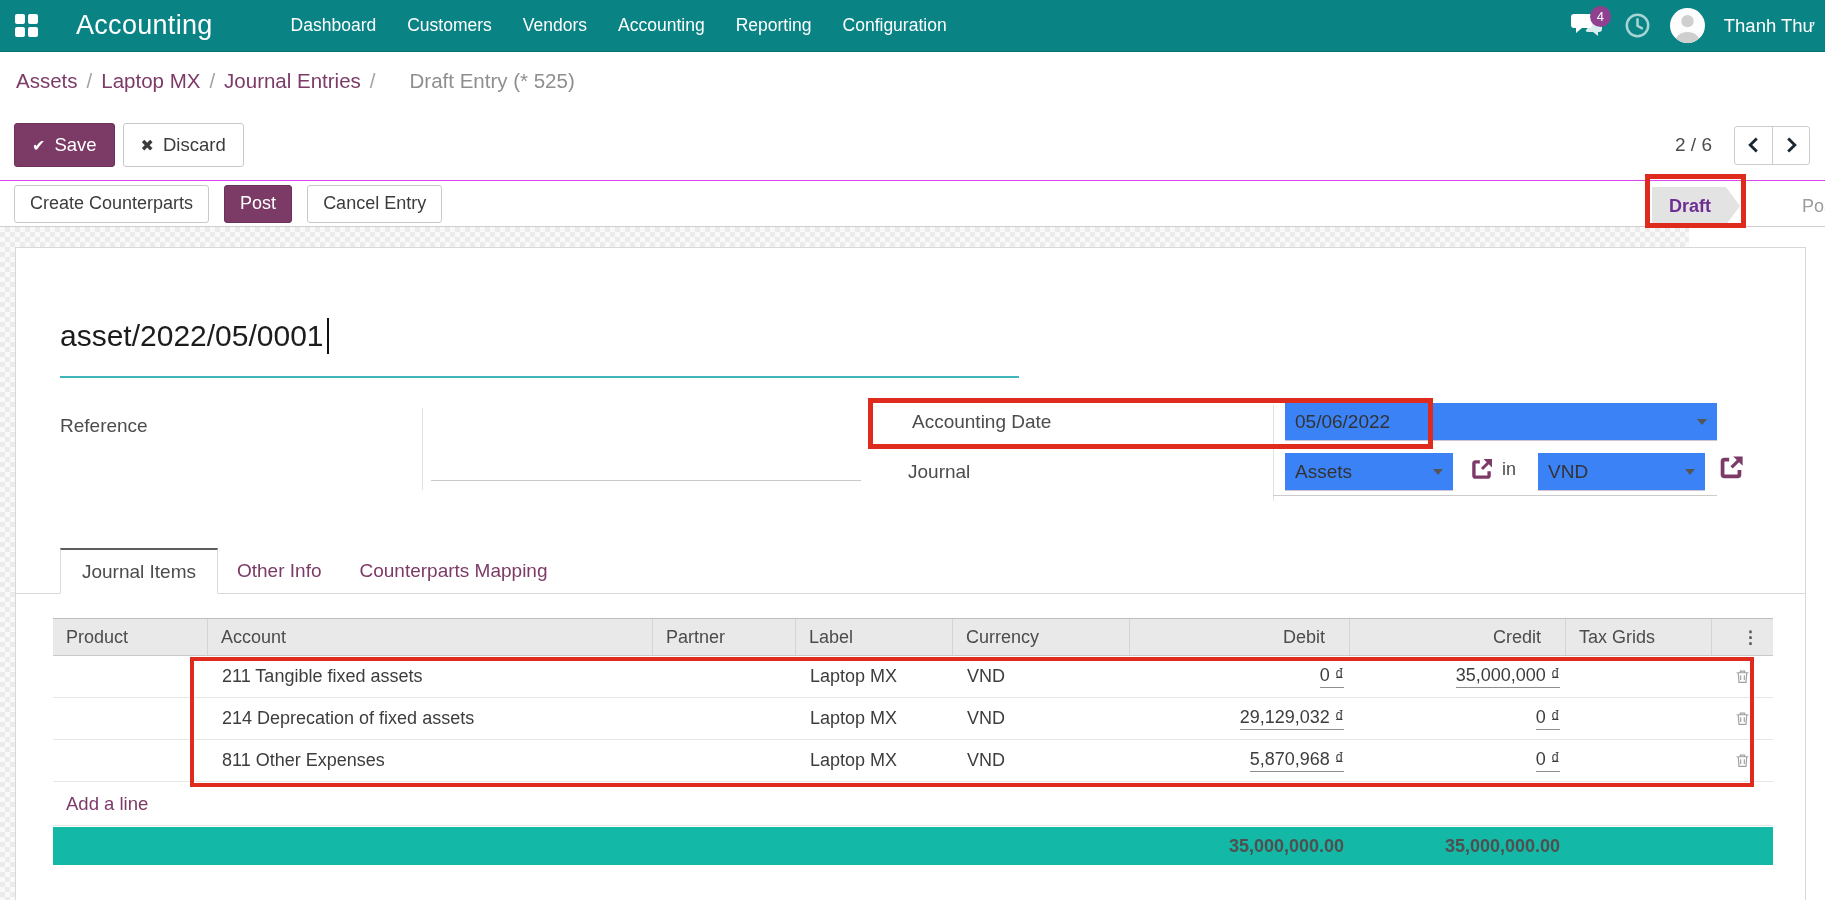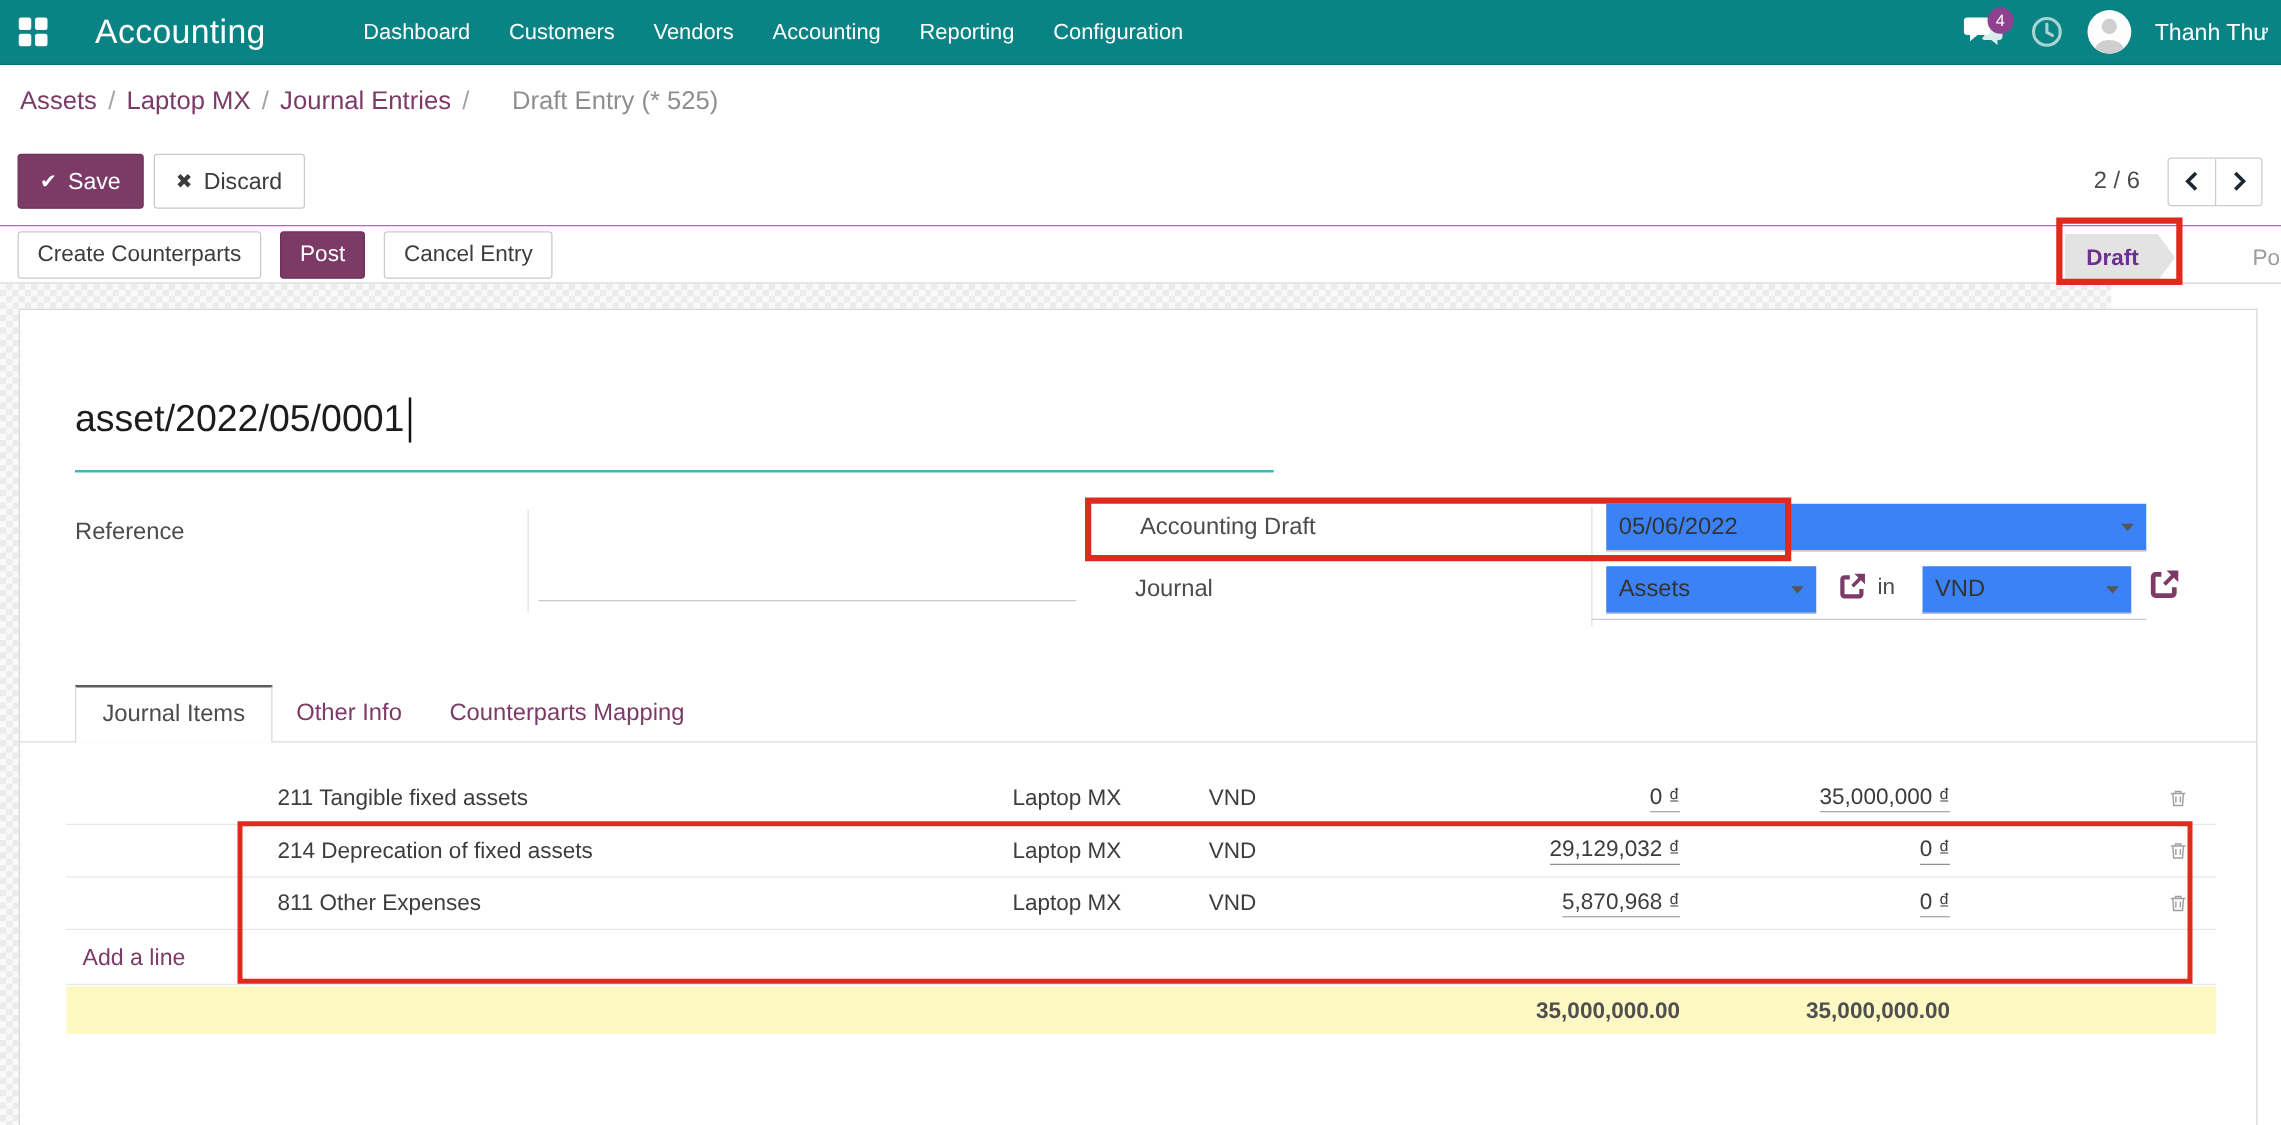--- a/index.html
+++ b/index.html
@@ -96,21 +96,21 @@
   .trow > div { padding-left:14px; overflow:hidden; white-space:nowrap; }
   .c-product{ width:155px; } .c-account{ width:445px; } .c-partner{ width:143px; } .c-label{ width:157px; }
   .c-currency{ width:177px; } .c-debit{ width:220px; } .c-credit{ width:216px; } .c-tax{ width:146px; }
   .c-trash{ width:61px; display:flex; align-items:center; justify-content:center; padding-left:0 !important; }
   .num { justify-content:flex-end; display:flex; padding-right:6px !important; }
   .thead .num { padding-right:24px !important; }
   .amt { border-bottom:1px solid #8f8f8f; padding-bottom:1px; }
   .kebab { margin-left:auto; padding-right:14px; font-weight:bold; color:#555; font-size:17px; cursor:pointer; }
   .add-row { display:flex; align-items:center; height:44px; border-bottom:1px solid #e6e6e6; padding-left:13px; }
   .add-link { color:#7c3a67; font-size:18.5px; cursor:pointer; }
-  .totals-row { display:flex; align-items:center; height:38px; background:#fef9c3; margin-top:1px;
+  .totals-row { display:flex; align-items:center; height:38px; background:#14b8a6; margin-top:1px;
                 font-size:18px; font-weight:bold; color:#4f4f4f; }
   .trash-btn { cursor:pointer; display:flex; }
 
   
   .redbox { position:absolute; border:5px solid #df2a1e; pointer-events:none; z-index:20; }
   .red-draft { left:1645px; top:174px; width:101px; height:54px; }
   .red-date  { left:868px; top:398px; width:565px; height:51px; }
   .red-rows  { left:190px; top:657px; width:1564px; height:130px; border-width:4px; }
 </style>
 </head>
@@ -206,21 +206,21 @@
       <div class="entry-title">
         <span>asset/2022/05/0001</span>
         <span class="text-cursor"></span>
       </div>
       <div class="title-underline"></div>
 
       <div class="fld-label" style="left:44px; top:167px;">Reference</div>
       <div class="vsep" style="left:406px; top:160px; height:82px;"></div>
       <div class="ref-underline"></div>
 
-      <div class="fld-label" style="left:896px; top:163px;">Accounting Draft</div>
+      <div class="fld-label" style="left:896px; top:163px;">Accounting Date</div>
       <div class="vsep" style="left:1257px; top:157px; height:96px;"></div>
       <div class="lav-field" style="left:1269px; top:155px; width:432px;">
         <span>05/06/2022</span>
         <span class="caret"></span>
       </div>
 
       <div class="fld-label" style="left:892px; top:213px;">Journal</div>
       <div class="lav-field" style="left:1269px; top:205px; width:168px;">
         <span>Assets</span>
         <span class="caret"></span>
@@ -240,20 +240,33 @@
       </svg>
       <div class="journal-underline"></div>
 
       <div class="tabs-row">
         <div class="tab tab-active">Journal Items</div>
         <div class="tab">Other Info</div>
         <div class="tab">Counterparts Mapping</div>
       </div>
 
       <div class="jtable">
+        <div class="thead">
+          <div class="c-product">Product</div>
+          <div class="c-account">Account</div>
+          <div class="c-partner">Partner</div>
+          <div class="c-label">Label</div>
+          <div class="c-currency">Currency</div>
+          <div class="c-debit num">Debit</div>
+          <div class="c-credit num">Credit</div>
+          <div class="c-tax">Tax Grids</div>
+          <div class="c-trash" style="border-right:none;">
+            <span class="kebab">⋮</span>
+          </div>
+        </div>
 
         <div class="trow">
           <div class="c-product"></div>
           <div class="c-account">211 Tangible fixed assets</div>
           <div class="c-partner"></div>
           <div class="c-label">Laptop MX</div>
           <div class="c-currency">VND</div>
           <div class="c-debit num">
               <span class="amt">0 ₫</span>
             </div>

